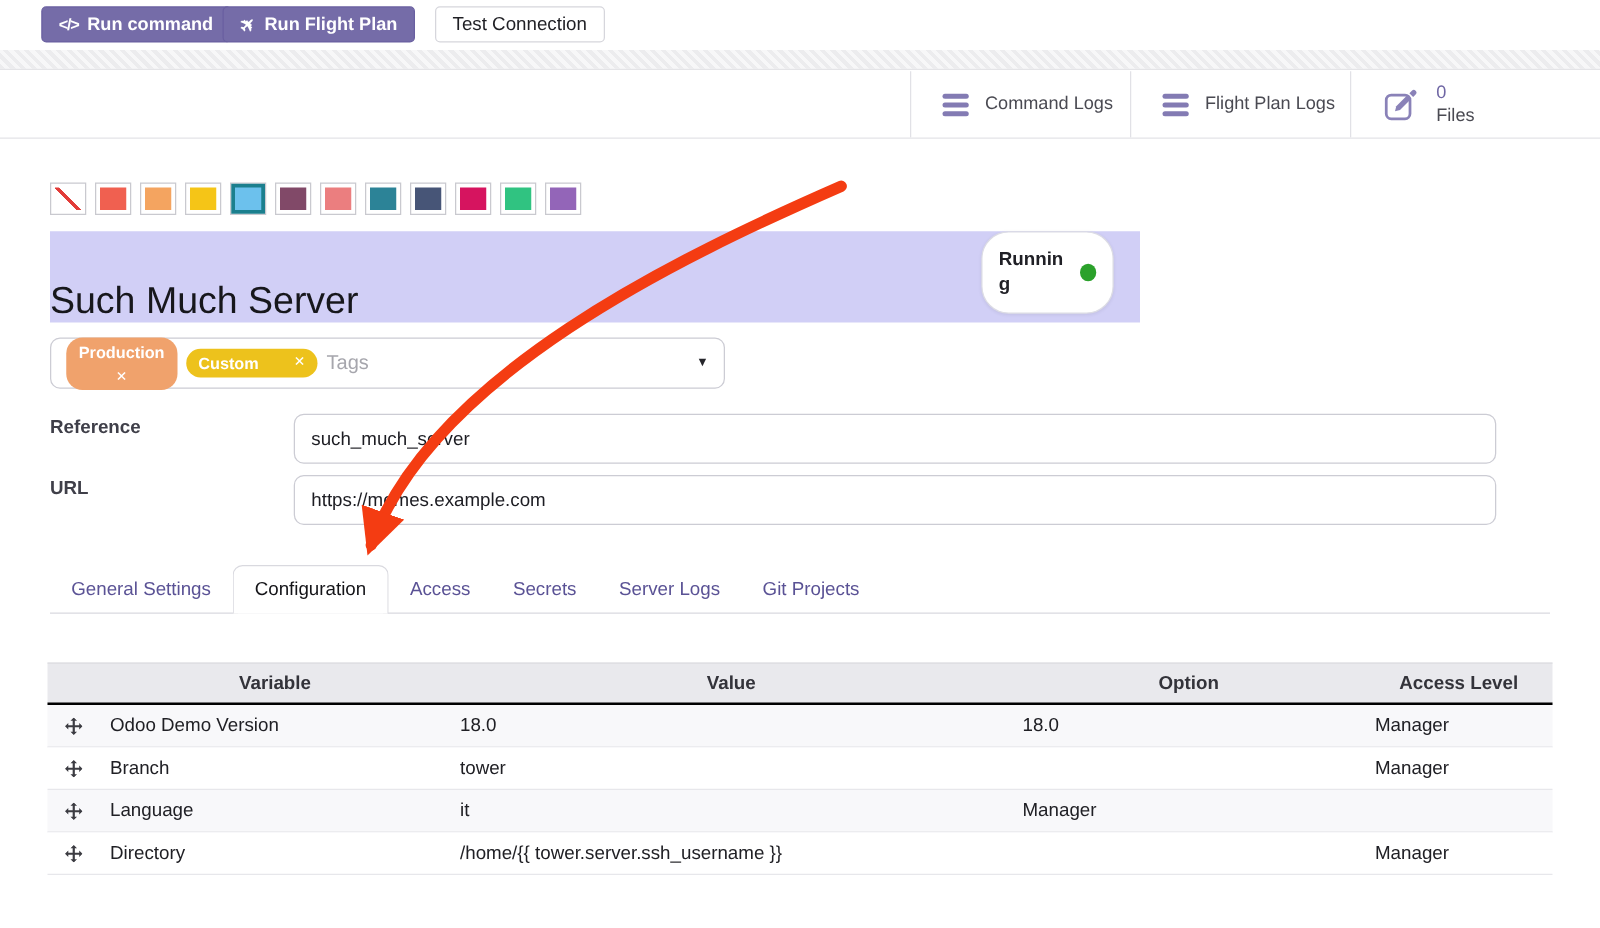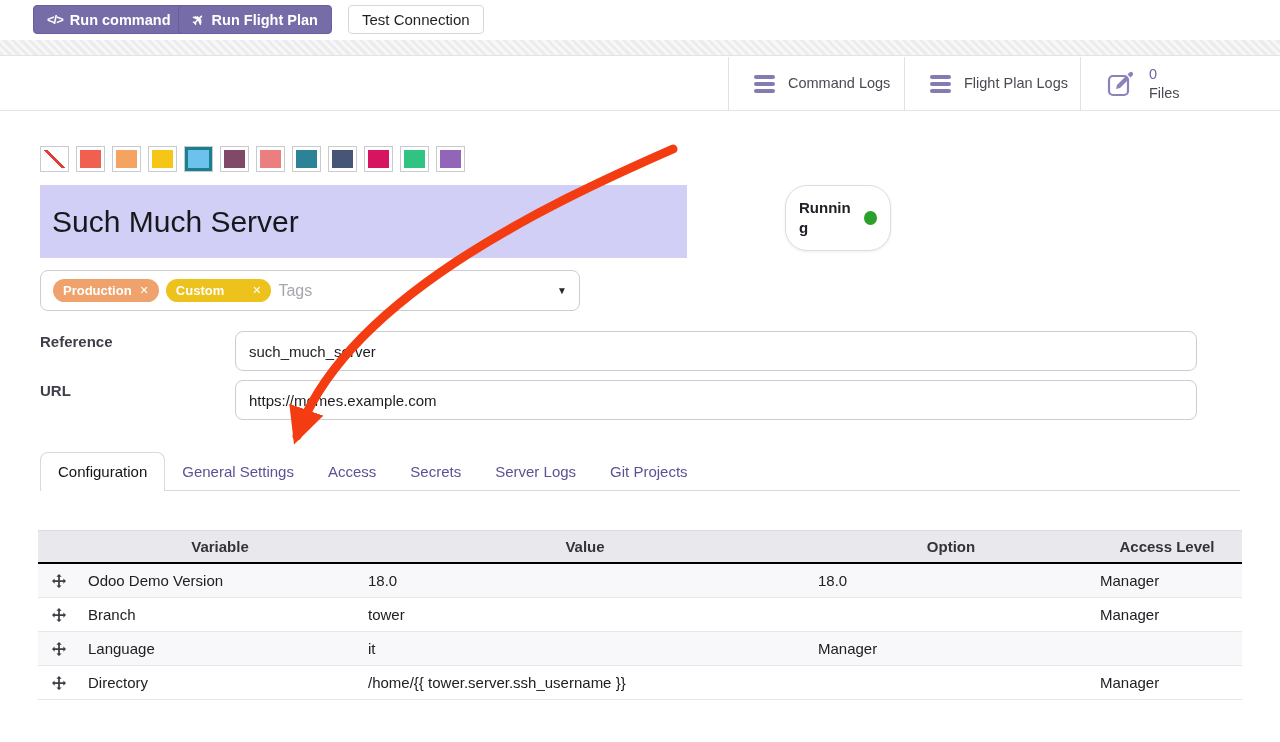--- a/index.html
+++ b/index.html
@@ -33,22 +33,22 @@
 
   
   .palette { position:absolute; left:40px; top:146px; display:flex; gap:7px; }
   .swatch { width:29px; height:26px; background:#fff; border:1px solid #c9c9cf; padding:3px; cursor:pointer; }
   .swatch-inner { width:100%; height:100%; }
   .swatch.selected .swatch-inner { box-shadow:0 0 0 3px #1b7f8e; }
   .swatch-inner.diag { background:
     linear-gradient(45deg,transparent 45%,#e23c39 45%,#e23c39 55%,transparent 55%) #fff; }
 
   
-  .title-box { position:absolute; left:40px; top:185px; width:647px; height:73px; display:flex;
-               align-items:center; padding-left:12px; font-size:30px; color:#17171c; cursor:text; }
+  .title-box { position:absolute; left:40px; top:185px; width:872px; height:73px; display:flex;
+               align-items:flex-end; padding-left:0; font-size:30px; color:#17171c; cursor:text; }
   .status-card { position:absolute; left:785px; top:185px; width:106px; height:66px; background:#fff;
                  border:1px solid #dcdce4; border-radius:22px; box-shadow:0 1px 3px rgba(0,0,0,.07);
                  display:flex; align-items:center; padding:0 13px; gap:6px; cursor:pointer; }
   .status-label { font-weight:700; font-size:15px; color:#202026; width:52px; line-height:1.35; word-break:break-all; }
   .status-dot { width:13px; height:14px; border-radius:50%; margin-left:auto; }
 
   
   .tags-box { position:absolute; left:40px; top:270px; width:540px; height:41px; border:1px solid #ccccd4;
               border-radius:8px; display:flex; align-items:center; padding:0 12px; gap:7px; cursor:text; background:#fff; }
   .tag-pill { display:inline-flex; align-items:center; gap:8px; color:#fff; font-weight:700;
@@ -185,40 +185,40 @@
 
   <div class="title-box" style="background: rgb(209, 207, 246);">
     <span>Such Much Server</span>
   </div>
   <div class="status-card">
     <span class="status-label">Running</span>
     <span class="status-dot" style="background: rgb(43, 161, 43);"></span>
   </div>
 
   <div class="tags-box">
-    <span class="tag-pill" style="background: rgb(240, 162, 108);">
+    <span class="tag-pill" style="background: rgb(240, 162, 108); flex-direction: column;">
       <span>Production</span>
       <span class="tag-x">✕</span>
     </span>
     <span class="tag-pill" style="background: rgb(237, 194, 28); gap: 28px;">
       <span>Custom</span>
       <span class="tag-x">✕</span>
     </span>
     <span class="tags-placeholder">Tags</span>
     <span class="tags-caret">▼</span>
   </div>
 
   <div class="field-label ref">Reference</div>
   <input class="text-input ref" type="text" value="such_much_server" style="">
   <div class="field-label url">URL</div>
   <input class="text-input url" type="text" value="https://memes.example.com" style="">
 
   <div class="tabs">
+    <div class="tab">General Settings</div>
     <div class="tab active">Configuration</div>
-    <div class="tab">General Settings</div>
     <div class="tab">Access</div>
     <div class="tab">Secrets</div>
     <div class="tab">Server Logs</div>
     <div class="tab">Git Projects</div>
   </div>
 
   <div class="cfg-table">
     <div class="t-row t-head">
       <div class="t-cell"></div>
       <div class="t-cell">Variable</div>

